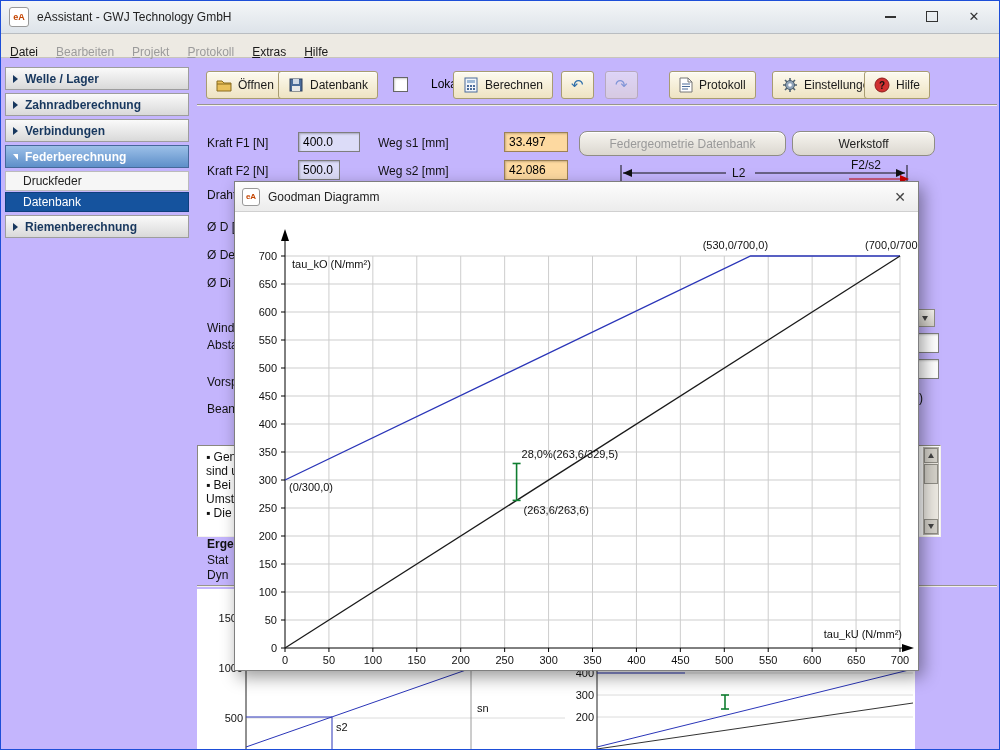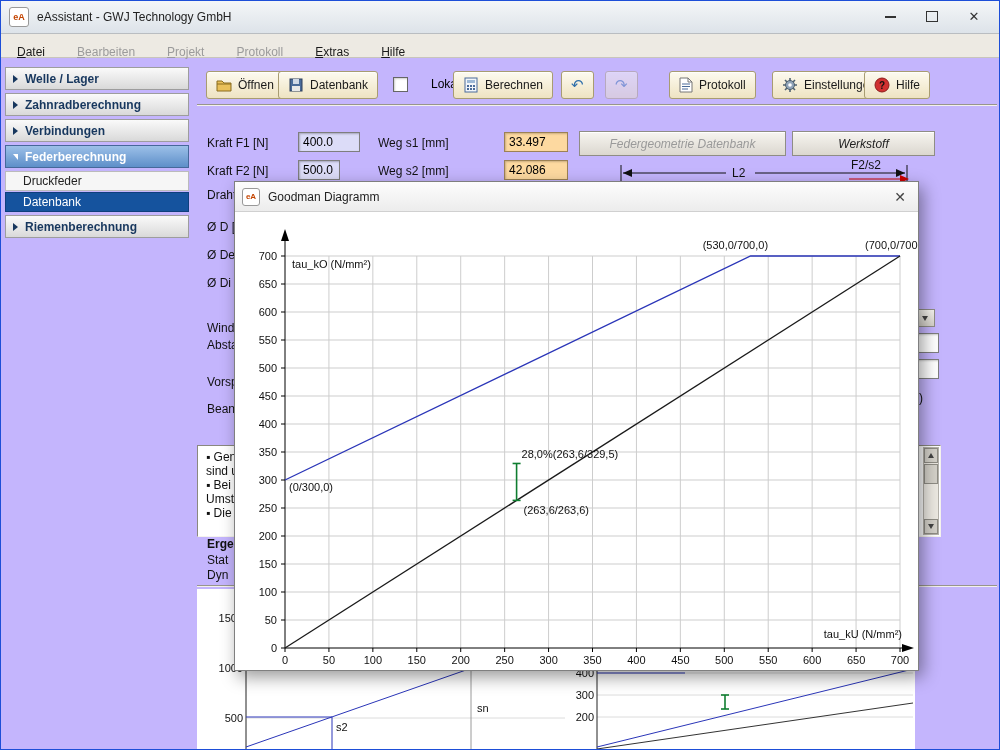--- a/index.html
+++ b/index.html
@@ -10,21 +10,21 @@
   .titlebar{position:absolute;left:0;top:0;width:100%;height:32px;background:linear-gradient(#f4f6f8,#dde3e9);border-bottom:1px solid #b9bdc1;display:flex;align-items:center;}
   .logo{width:18px;height:18px;margin-left:8px;background:#fff;border:1px solid #999;border-radius:3px;display:flex;align-items:center;justify-content:center;font-size:9px;font-weight:bold;color:#c44400;}
   .title-text{margin-left:8px;color:#222;}
   .win-controls{position:absolute;right:4px;top:0;height:31px;display:flex;}
   .win-btn{width:42px;height:31px;display:flex;align-items:center;justify-content:center;color:#333;font-size:13px;cursor:default;}
   .min-bar{width:11px;height:2px;background:#333;}
   .max-box{width:10px;height:9px;border:1.5px solid #333;}
 
   
   .menubar{position:absolute;left:0;top:33px;width:100%;height:23px;background:#edeae3;border-bottom:1px solid #c8c5bc;display:flex;align-items:center;}
-  .menu-item{padding:3px 16px;color:#1a1a1a;margin-top:12px;}
+  .menu-item{padding:3px 9px;color:#1a1a1a;margin-top:12px;}
   .menu-item > span{display:inline-block;}
   .menu-item > span::first-letter{text-decoration:underline;}
   .menu-item.disabled{color:#9b9b9b;}
 
   
   .toolbar{position:absolute;left:196px;top:57px;width:804px;height:47px;}
   .tbtn{position:absolute;top:13px;height:26px;display:inline-flex;align-items:center;gap:6px;padding:0 9px;background:linear-gradient(#fdfaf0,#eee3c2);border:1px solid #a89c72;border-radius:3px;color:#1a1a1a;box-shadow:inset 0 1px 0 rgba(255,255,255,.8);white-space:nowrap;}
   .tbtn.small{padding:0 9px;font-size:15px;color:#2f6faa;}
   .tbtn.disabled{opacity:.45;}
   .lokal-wrap{position:absolute;left:196px;top:13px;height:26px;display:flex;align-items:center;gap:23px;}
@@ -37,21 +37,21 @@
   .side-item .tri{width:0;height:0;border-left:5px solid #17375e;border-top:4px solid transparent;border-bottom:4px solid transparent;}
   .side-item.expanded{background:linear-gradient(#9cc0e8,#5e8fc9);border-color:#46689a;color:#fff;}
   .side-item.expanded .tri{border-left:5px solid transparent;border-right:0;border-top:6px solid #fff;border-bottom:0;}
   .side-sub{position:absolute;left:0;width:184px;height:20px;background:#f6f6f6;border:1px solid #bbb;color:#222;font-weight:normal;display:flex;align-items:center;padding-left:17px;box-sizing:border-box;}
   .side-sub.selected{background:#15539e;border-color:#0f3f7c;color:#fff;}
 
   
   .flabel{position:absolute;color:#111;white-space:nowrap;}
   .ifield{position:absolute;height:20px;box-sizing:border-box;border:1px solid #7e7e7e;box-shadow:inset 1px 1px 2px rgba(0,0,0,.25);padding:2px 0 0 4px;background:#dcdcf8;}
   .ofield{position:absolute;height:20px;box-sizing:border-box;border:1px solid #9c8155;box-shadow:inset 1px 1px 2px rgba(0,0,0,.2);padding:2px 0 0 4px;background:#fdd9a0;}
-  .cbtn{position:absolute;background:linear-gradient(#f7f5f0,#dbd7cf);border:1px solid #8f8d85;border-radius:0;color:#222;display:flex;align-items:center;justify-content:center;box-shadow:inset 0 1px 0 #fff;font-style:italic;}
+  .cbtn{position:absolute;background:linear-gradient(#f7f5f0,#dbd7cf);border:1px solid #8f8d85;border-radius:8px;color:#222;display:flex;align-items:center;justify-content:center;box-shadow:inset 0 1px 0 #fff;}
   .cbtn.disabled{color:#9a9a9a;}
   .frag{position:absolute;color:#111;white-space:nowrap;}
   .frag.bullet::before{content:"▪ ";}
   .notes-panel{position:absolute;left:196px;top:444px;width:744px;height:92px;background:#fff;border:1px solid;border-color:#8a887f #f5f3ee #f5f3ee #8a887f;box-sizing:border-box;}
 
   
   .scrollbar{position:absolute;left:922px;top:446px;width:16px;height:88px;background:#ece9e2;border:1px solid #b5b2aa;box-sizing:border-box;}
   .sb-btn{position:absolute;left:0;width:14px;height:15px;background:#d4d1c9;border:1px solid #8f8d85;box-sizing:border-box;display:flex;align-items:center;justify-content:center;}
   .sb-thumb{position:absolute;left:0;top:16px;width:14px;height:20px;background:#d4d1c9;border:1px solid #8f8d85;box-sizing:border-box;}
   .tri-up{width:0;height:0;border-left:3px solid transparent;border-right:3px solid transparent;border-bottom:5px solid #444;}

